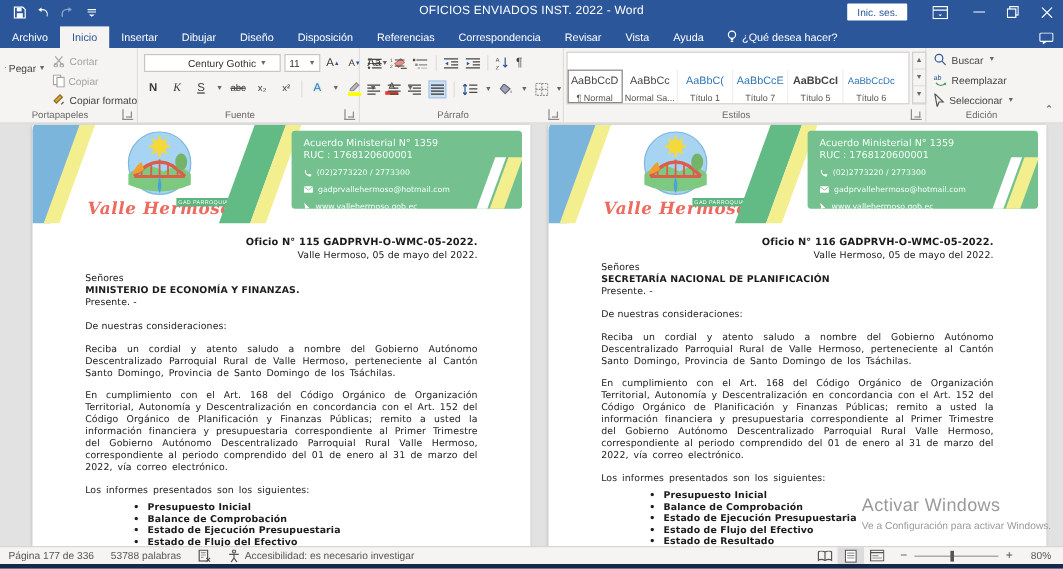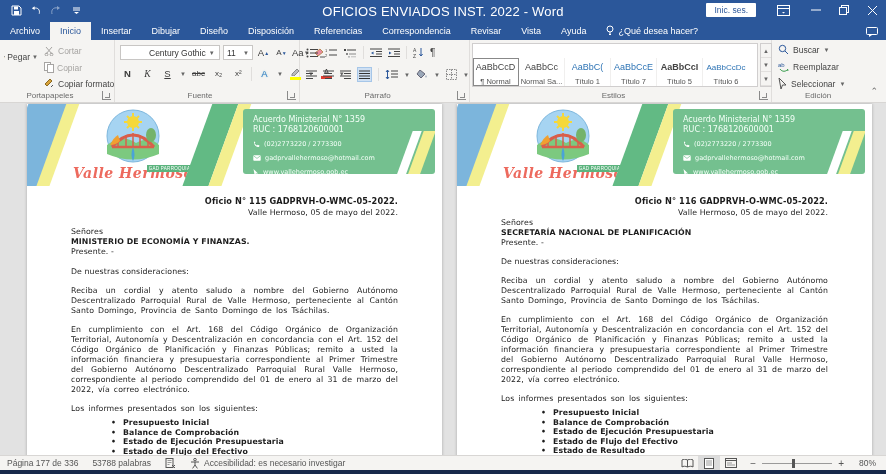--- a/index.html
+++ b/index.html
@@ -4,21 +4,21 @@
 <style>
   * { margin:0; padding:0; box-sizing:border-box; }
   html,body { width:886px; height:474px; overflow:hidden; }
   body { font-family:"Liberation Sans", sans-serif; position:relative; background:#e2e2e2; }
 
   
   .titlebar { position:absolute; top:0; left:0; right:0; height:20px; background:#2b579a; color:#fff;
               display:flex; align-items:center; font-size:9px; }
   .qat { display:flex; align-items:center; gap:8px; padding-left:10px; width:120px; }
   .qat .icn { width:12px; height:12px; display:inline-flex; align-items:center; justify-content:center; }
-  .title-text { position:absolute; left:50%; transform:translateX(-50%); top:4px; font-size:13px; letter-spacing:.2px; }
+  .title-text { position:absolute; left:50%; transform:translateX(-50%); top:4px; font-size:10px; letter-spacing:.2px; }
   .tb-right { position:absolute; right:0; top:0; height:20px; display:flex; align-items:center; }
   .signin { background:#fff; color:#2b579a; font-size:8.5px; padding:2px 8px; border-radius:1px; margin-right:14px; }
   .winbtn { width:28px; height:20px; display:flex; align-items:center; justify-content:center; }
   .ribbon-display { width:26px; margin-right:6px; }
 
   
   .tabrow { position:absolute; top:20px; left:0; right:0; height:20px; background:#2b579a; display:flex;
             align-items:flex-end; color:#fff; font-size:9px; }
   .tab { padding:4px 10px 4px; cursor:default; }
   .tab.active { background:#f5f4f2; color:#2b579a; }
@@ -242,21 +242,21 @@
           <path d="M7 9l2-2" stroke="#555"></path>
         </svg>
       <span>Copiar formato</span>
     </div>
     <span class="glabel">Portapapeles</span>
     <span class="launcher"></span>
   </div>
 
   <div class="rgroup" style="left:115px;width:185px;">
     <div class="smallrow" style="left:5px;top:5px;">
-      <span class="combo" style="width:100px;justify-content:flex-start;padding-left:28px;">
+      <span class="combo" style="width:114px;justify-content:center;padding-left:28px;">
         <span>Century Gothic</span>
           <span class="caret">▼</span>
       </span>
       <span class="combo" style="width:30px;justify-content:space-between;">
         <span>11</span>
           <span class="caret">▼</span>
       </span>
       <span class="fbtn">
           <span>A</span>
           <sup style="font-size:5px;color:#2b579a">▲</sup>
@@ -607,20 +607,24 @@
         <li>Presupuesto Inicial</li>
         <li>Balance de Comprobación</li>
         <li>Estado de Ejecución Presupuestaria</li>
         <li>Estado de Flujo del Efectivo</li>
         <li>Estado de Resultado</li>
 
       </ul>
     </div>
   </div>
 
+  <div class="watermark">
+    <div class="w1">Activar Windows</div>
+    <div class="w2">Ve a Configuración para activar Windows.</div>
+  </div>
 </div>
 
 <div class="statusbar">
   <span class="sb-item">Página 177 de 336</span>
   <span class="sb-item">53788 palabras</span>
   <span class="sb-item">
     <svg class="ic" width="11" height="11" viewBox="0 0 11 11">
         <rect x="1" y="0.5" width="7" height="9" fill="none" stroke="#555"></rect>
         <path d="M2.5 2.5h4M2.5 4.5h4M2.5 6.5h2" stroke="#999"></path>
         <path d="M7 7l3 3M10 7l-3 3" stroke="#555"></path>

